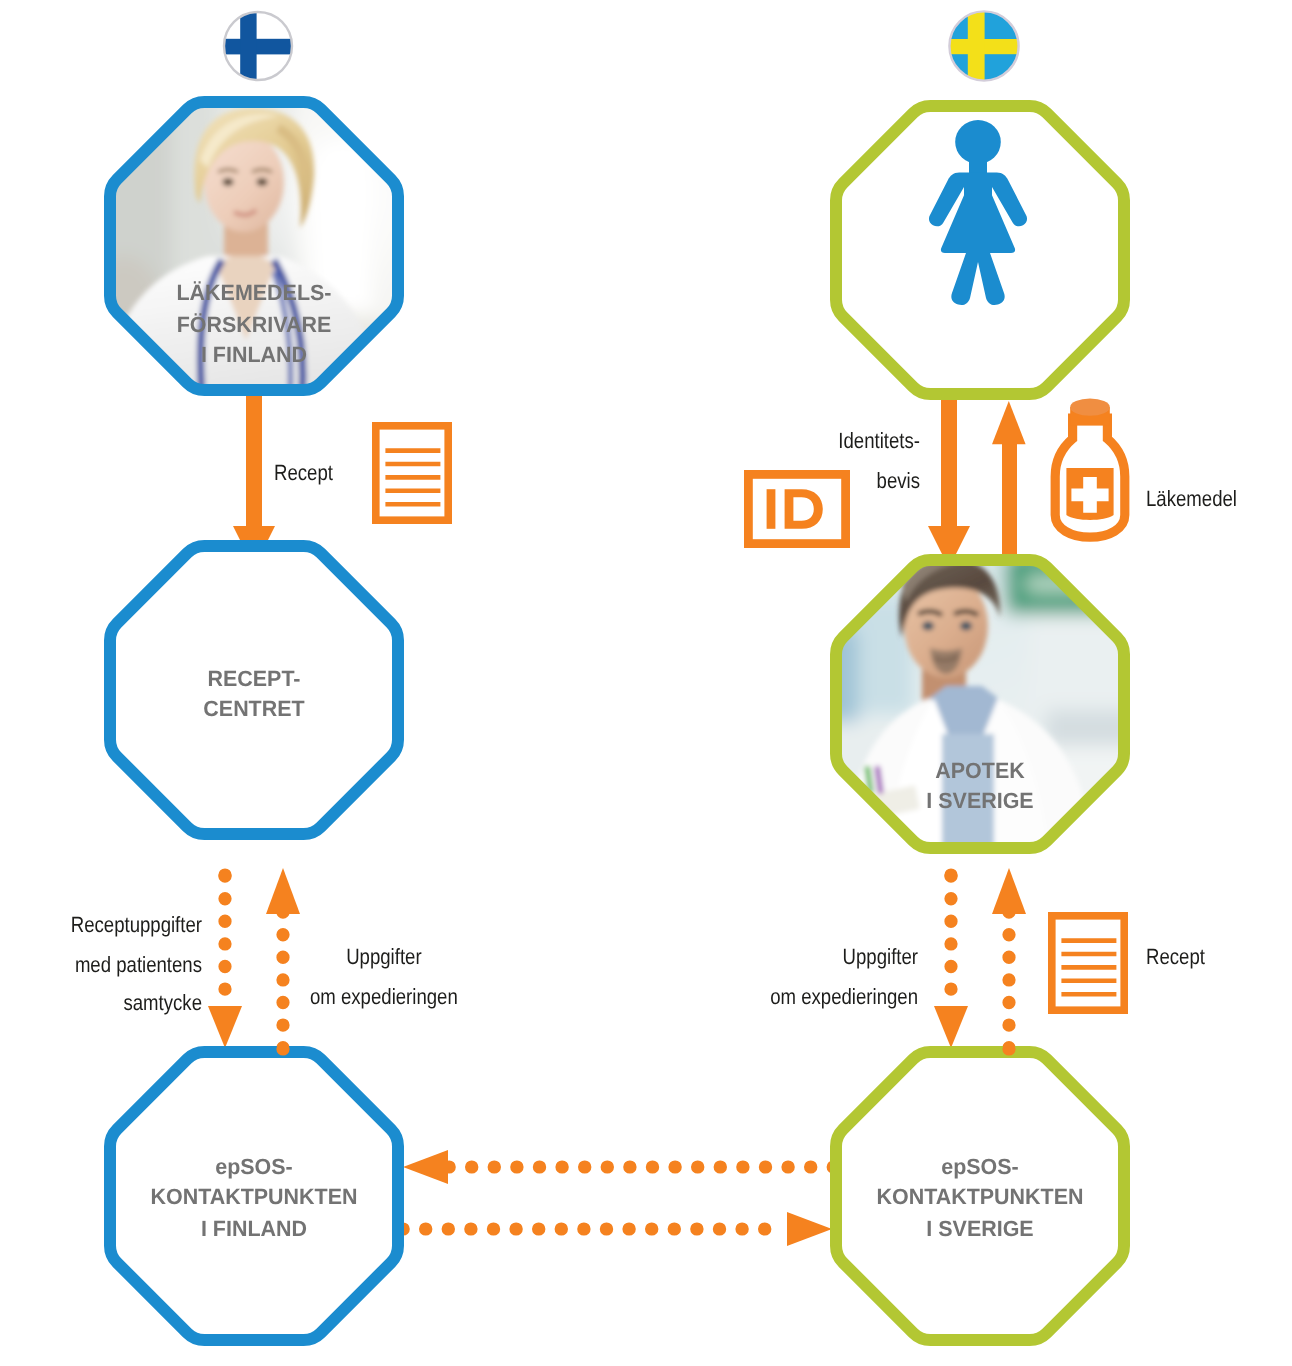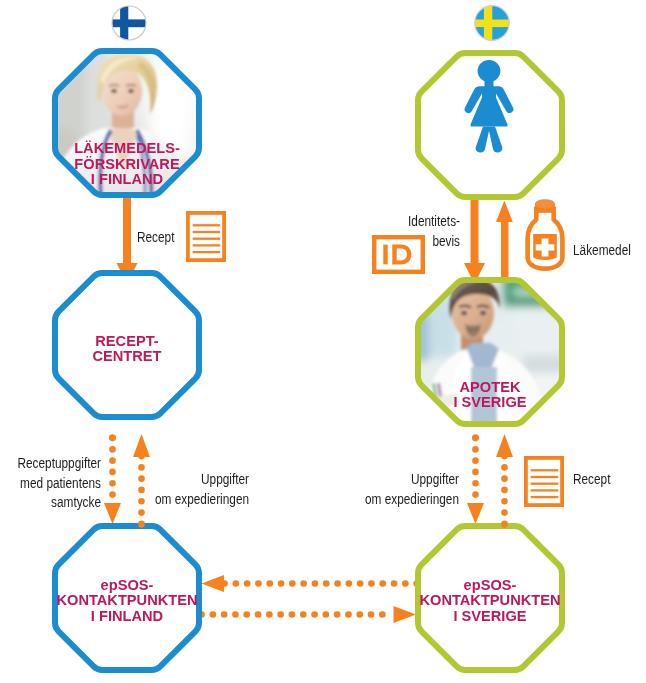--- a/index.html
+++ b/index.html
@@ -5,31 +5,31 @@
   html,body{margin:0;padding:0;background:#ffffff;}
   body{width:646px;height:683px;position:relative;overflow:hidden;
        font-family:"Liberation Sans",sans-serif;}
   .stage{position:absolute;left:0;top:0;width:646px;height:683px;}
   .abs{position:absolute;}
 
   
   .node{position:absolute;width:150px;height:150px;}
   .node svg{position:absolute;left:0;top:0;}
   .node .cap{position:absolute;left:0;width:150px;text-align:center;
-    font-family:"Liberation Sans",sans-serif;font-weight:bold;color:#be185d;
-    font-size:15px;line-height:15.6px;letter-spacing:0px;z-index:4;}
+    font-family:"Liberation Sans",sans-serif;font-weight:bold;color:#737373;
+    font-size:11px;line-height:15.6px;letter-spacing:0px;z-index:4;}
   .node .cap > div{transform:scaleX(0.975);}
 
   
   .lbl{position:absolute;font-family:"Liberation Sans",sans-serif;
-    font-size:14px;line-height:19.6px;color:#1d1d1b;white-space:nowrap;}
+    font-size:11px;line-height:19.6px;color:#1d1d1b;white-space:nowrap;}
   .lbl > div{transform:scaleX(0.845);}
   .lbl.r{text-align:right;}
   .lbl.r > div{transform-origin:100% 50%;}
-  .lbl.l{text-align:right;}
+  .lbl.l{text-align:center;}
   .lbl.l > div{transform-origin:0% 50%;}
 </style>
 </head>
 <body>
 
 <div class="stage">
 
   <div class="abs" style="left:111px;top:5px;">
     <svg width="36" height="36" viewBox="0 0 36 36">
       <clipPath id="fiClip">

